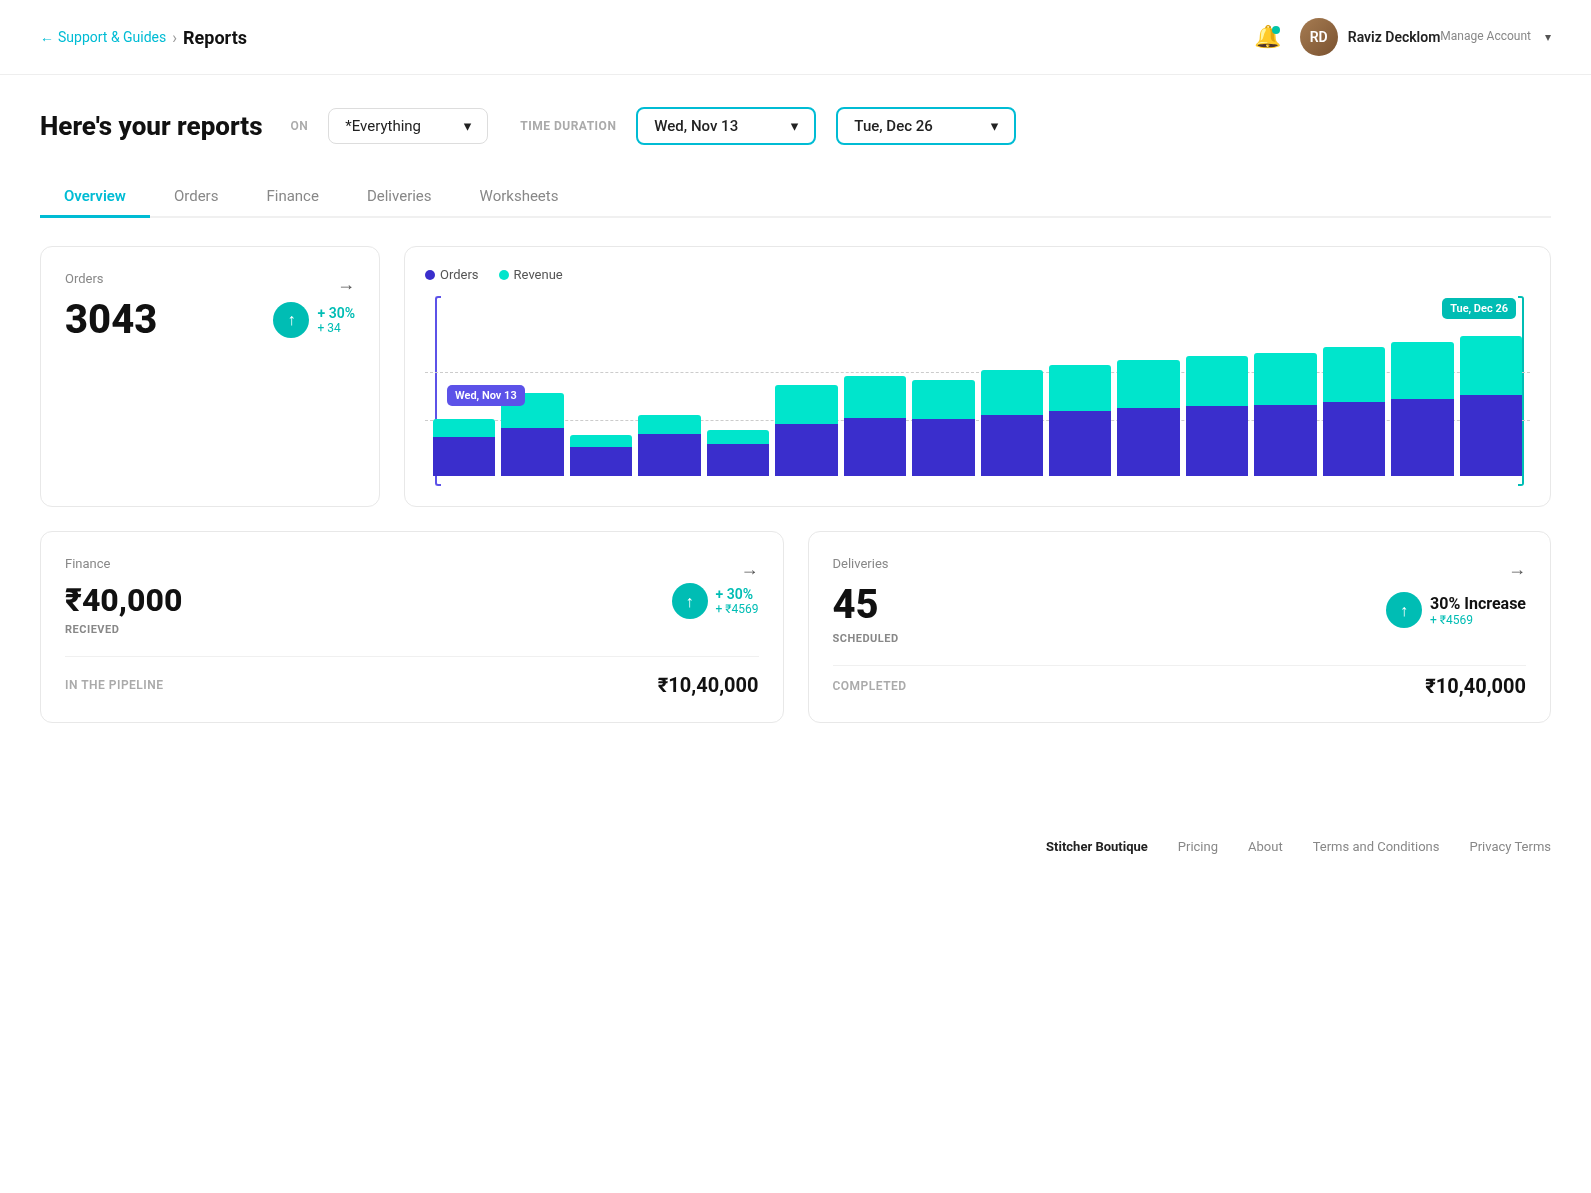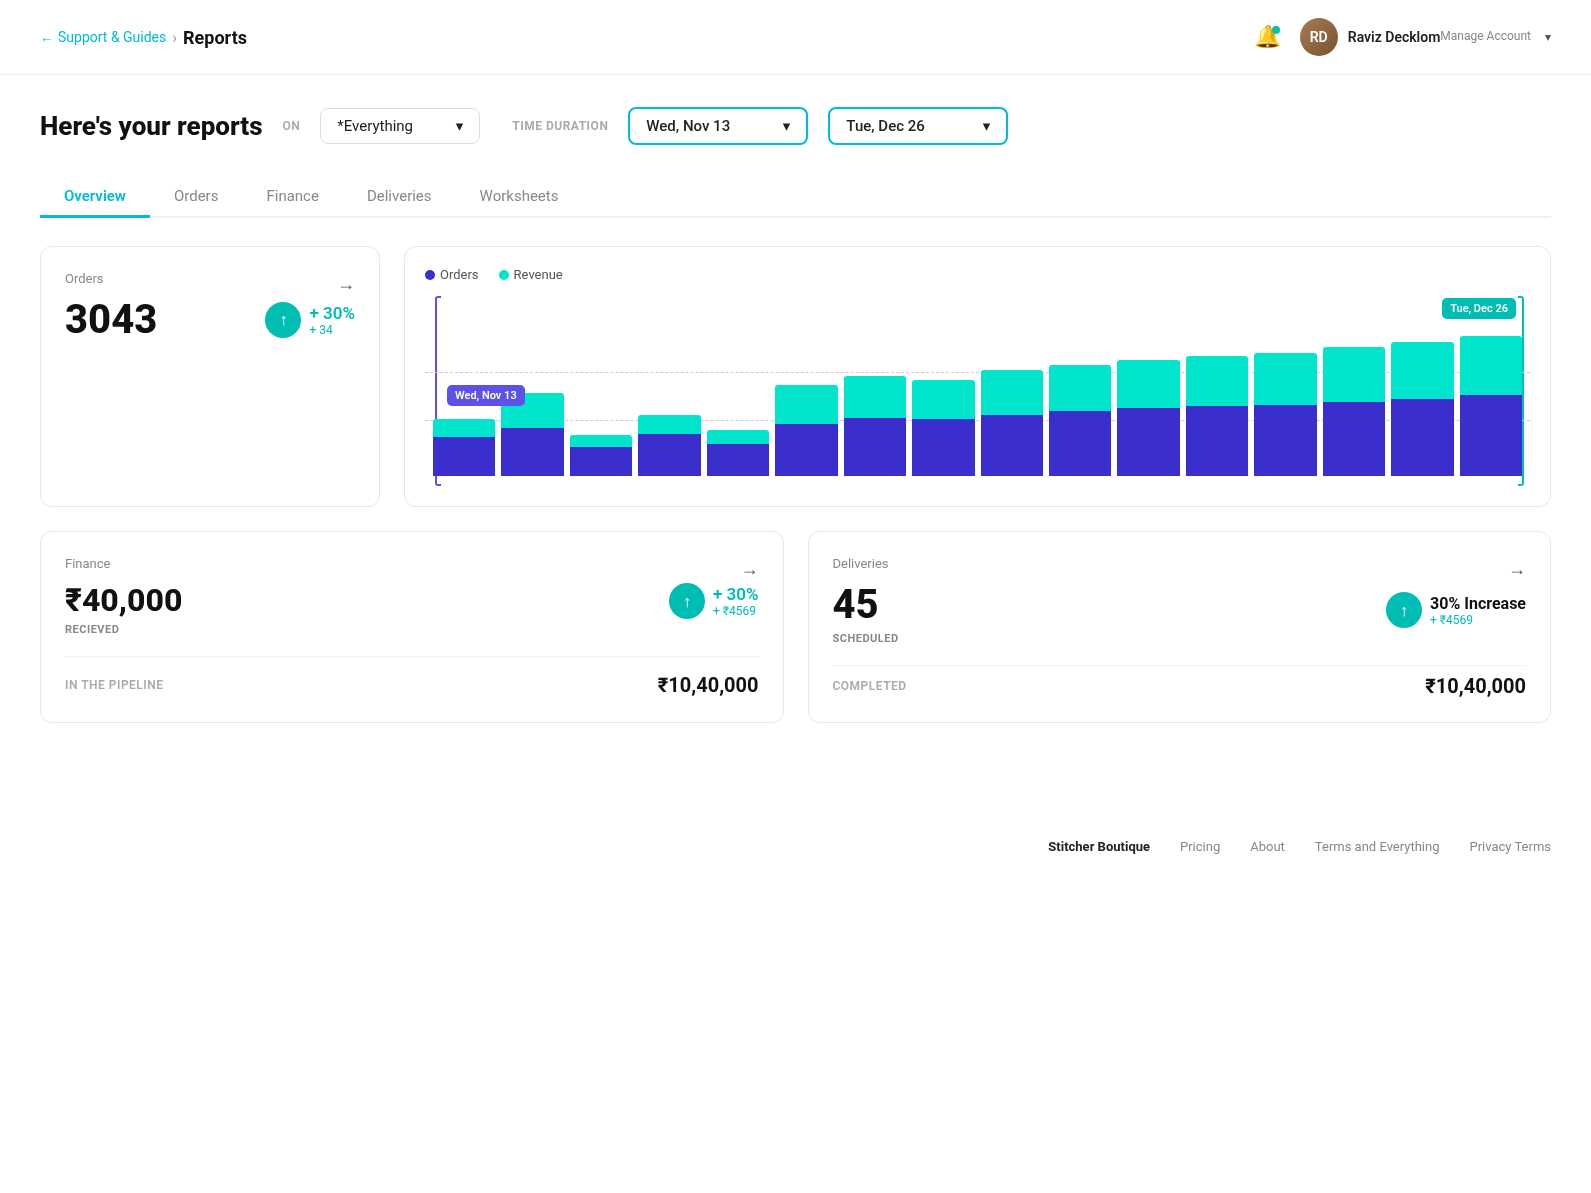--- a/index.html
+++ b/index.html
@@ -20,21 +20,21 @@
     .user-name { font-weight: 600; font-size: 14px; }
     .user-sub { font-size: 12px; color: #888; }
     .chevron-down { font-size: 12px; color: #555; margin-left: 4px; }
 
     
     .main { padding: 32px 40px; }
 
     
     .reports-header { display: flex; align-items: center; gap: 20px; margin-bottom: 32px; }
     .reports-title { font-size: 26px; font-weight: 800; color: #111; }
-    .on-label { font-size: 12px; font-weight: 600; color: #aaa; letter-spacing: 0.5px; }
+    .on-label { font-size: 12px; font-weight: 600; color: #aaa; letter-spacing: 0.5px; margin-left: 8px; }
     .everything-dropdown { display: flex; align-items: center; gap: 10px; border: 1.5px solid #ddd; border-radius: 8px; padding: 8px 16px; font-size: 15px; cursor: pointer; background: #fff; min-width: 160px; }
     .everything-text { flex: 1; font-size: 15px; color: #222; }
     .time-duration-label { font-size: 12px; font-weight: 700; color: #aaa; letter-spacing: 0.5px; margin-left: 12px; }
     .date-dropdown { display: flex; align-items: center; gap: 10px; border: 2px solid #00bcd4; border-radius: 8px; padding: 8px 16px; font-size: 15px; cursor: pointer; background: #fff; min-width: 180px; }
     .date-dropdown-2 { display: flex; align-items: center; gap: 10px; border: 2px solid #00bcd4; border-radius: 8px; padding: 8px 16px; font-size: 15px; cursor: pointer; background: #fff; min-width: 180px; }
     .date-text { flex: 1; font-size: 15px; color: #222; font-weight: 500; }
 
     
     .tabs-row { display: flex; align-items: center; justify-content: space-between; margin-bottom: 28px; border-bottom: 2px solid #f0f0f0; }
     .tabs { display: flex; gap: 0; }
@@ -45,21 +45,21 @@
     
     .cards-row { display: flex; gap: 24px; margin-bottom: 24px; }
 
     
     .orders-card { background: #fff; border: 1px solid #e8e8e8; border-radius: 12px; padding: 24px; min-width: 340px; max-width: 340px; flex-shrink: 0; }
     .card-label { font-size: 13px; color: #888; margin-bottom: 10px; }
     .card-main-row { display: flex; align-items: center; justify-content: space-between; margin-bottom: 8px; }
     .card-number { font-size: 40px; font-weight: 800; color: #111; }
     .card-badge { display: flex; align-items: center; gap: 8px; }
     .up-circle { width: 36px; height: 36px; border-radius: 50%; background: #00bdb4; display: flex; align-items: center; justify-content: center; color: #fff; font-size: 16px; }
-    .pct-pos { color: #00bdb4; font-size: 17px; font-weight: 600; }
+    .pct-pos { color: #00bdb4; font-size: 14px; font-weight: 600; }
     .pct-sub { color: #00bdb4; font-size: 12px; }
     .yearly-growth-bar { display: flex; align-items: center; justify-content: space-between; background: linear-gradient(90deg, #7b6fff 0%, #a8c8ff 100%); border-radius: 8px; padding: 12px 18px; color: #fff; font-size: 14px; font-weight: 500; margin-top: 18px; }
     .growth-pct { font-size: 16px; font-weight: 700; }
 
     
     .chart-area { flex: 1; background: #fff; border: 1px solid #e8e8e8; border-radius: 12px; padding: 20px; position: relative; min-height: 240px; overflow: hidden; }
     .chart-legend { display: flex; align-items: center; gap: 20px; margin-bottom: 14px; }
     .legend-dot { width: 10px; height: 10px; border-radius: 50%; display: inline-block; margin-right: 5px; }
     .legend-item { display: flex; align-items: center; font-size: 13px; color: #555; }
     .chart-container { position: relative; height: 190px; }
@@ -313,15 +313,15 @@
     </div>
 
   </div>
 
 </div>
 
 <div class="footer">
   <span class="footer-brand">Stitcher Boutique</span>
   <span class="footer-link">Pricing</span>
   <span class="footer-link">About</span>
-  <span class="footer-link">Terms and Everything</span>
+  <span class="footer-link">Terms and Conditions</span>
   <span class="footer-link">Privacy Terms</span>
 </div>
 
 </body></html>

